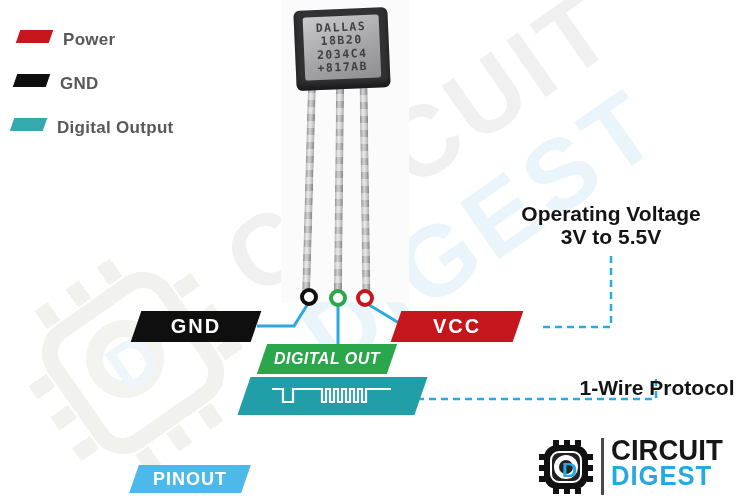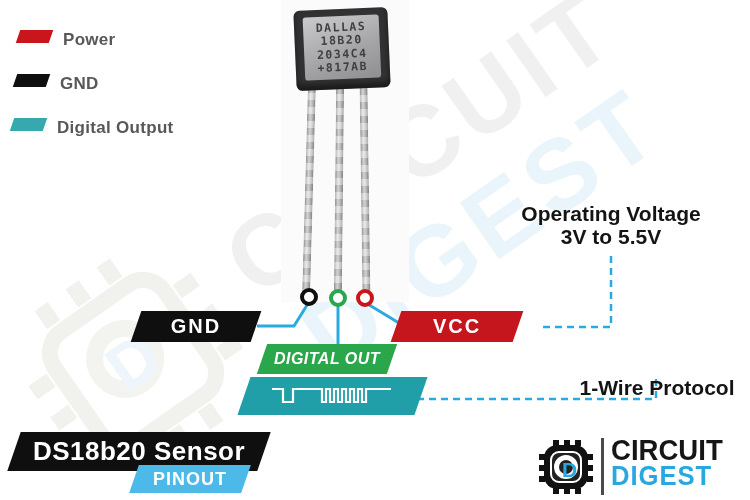--- a/index.html
+++ b/index.html
@@ -191,23 +191,20 @@
       <path d="M28,12 H39 V25 H49 V12 H78 V25 H82 V12 H86 V25 H90 V12 H94 V25 H98 V12 H102 V25 H106 V12 H110 V25 H114 V12 H118 V25 H122 V12 H147" fill="none" stroke="#ffffff" stroke-width="2.2"></path>
     </svg>
   </div>
 
   <div class="callout c-voltage">
     <div>Operating Voltage</div>
     <div>3V to 5.5V</div>
   </div>
   <div class="callout c-protocol">1-Wire Protocol</div>
 
-  <div class="plate f-title">
-    <span class="ptxt">DS18b20 Sensor</span>
-  </div>
   <div class="plate f-sub">
     <span class="ptxt">PINOUT</span>
   </div>
 
   <div class="logo">
     <div class="lchip">
       <div class="lp-t"></div>
       <div class="lp-b"></div>
       <div class="lp-l"></div>
       <div class="lp-r"></div>

